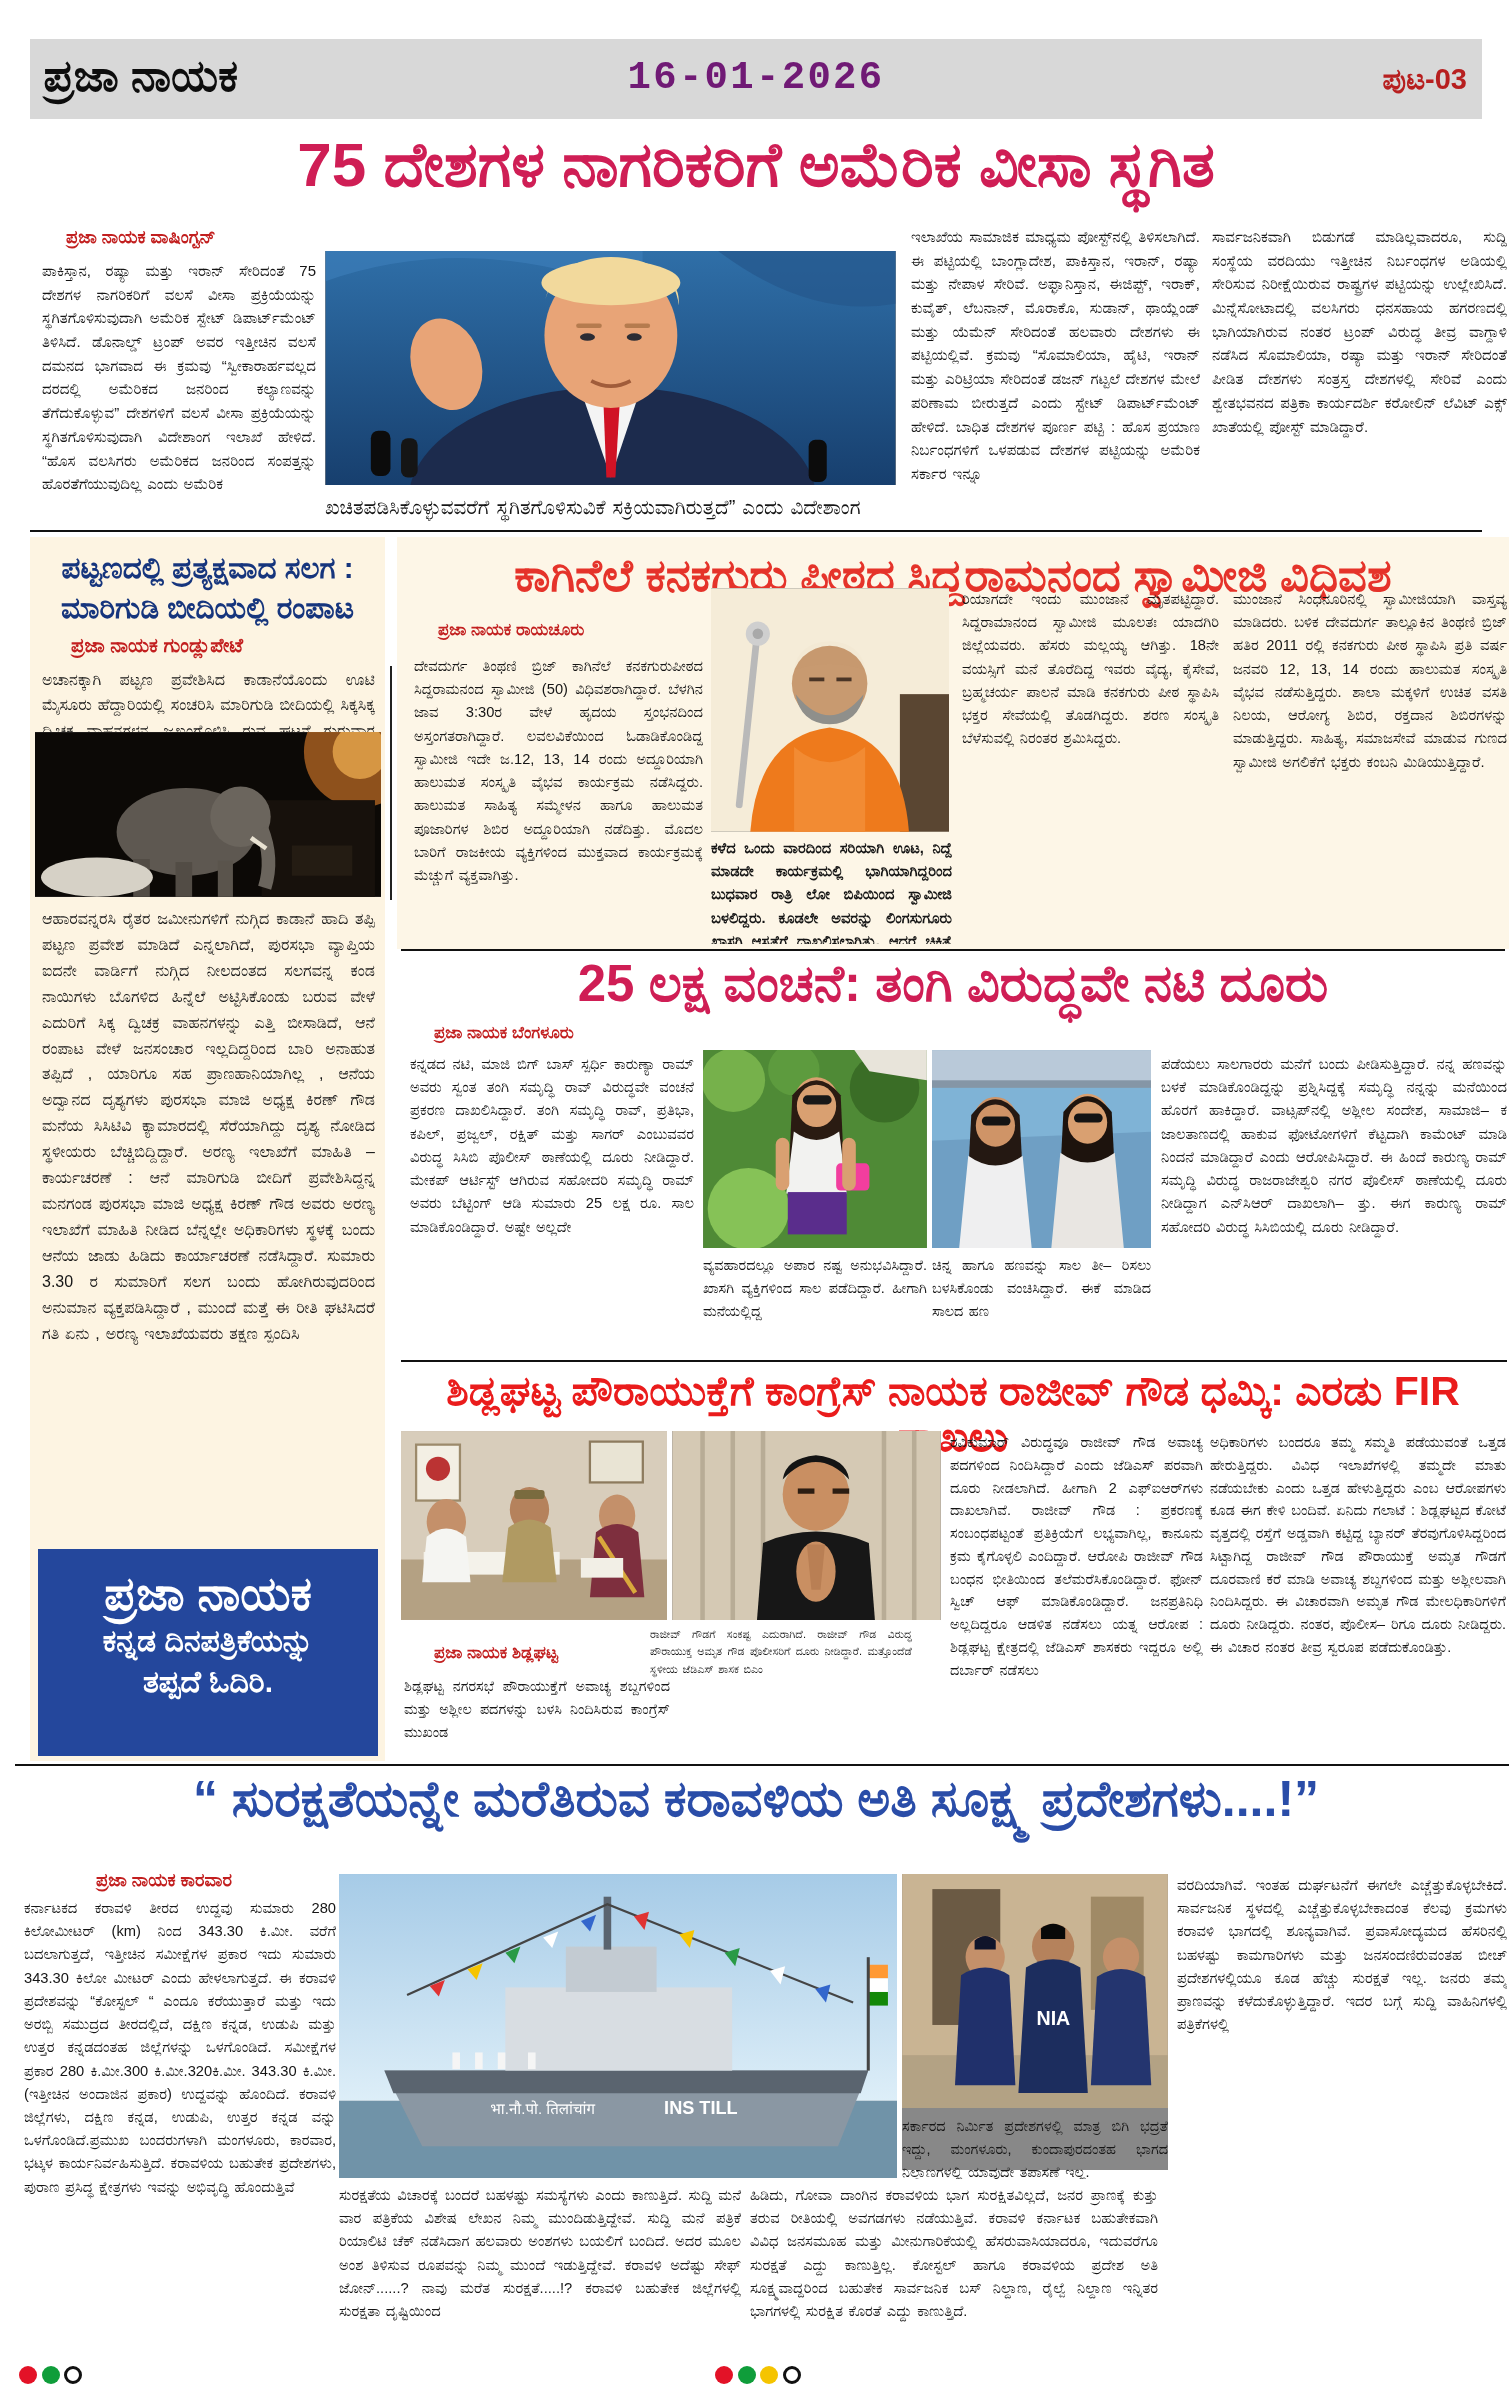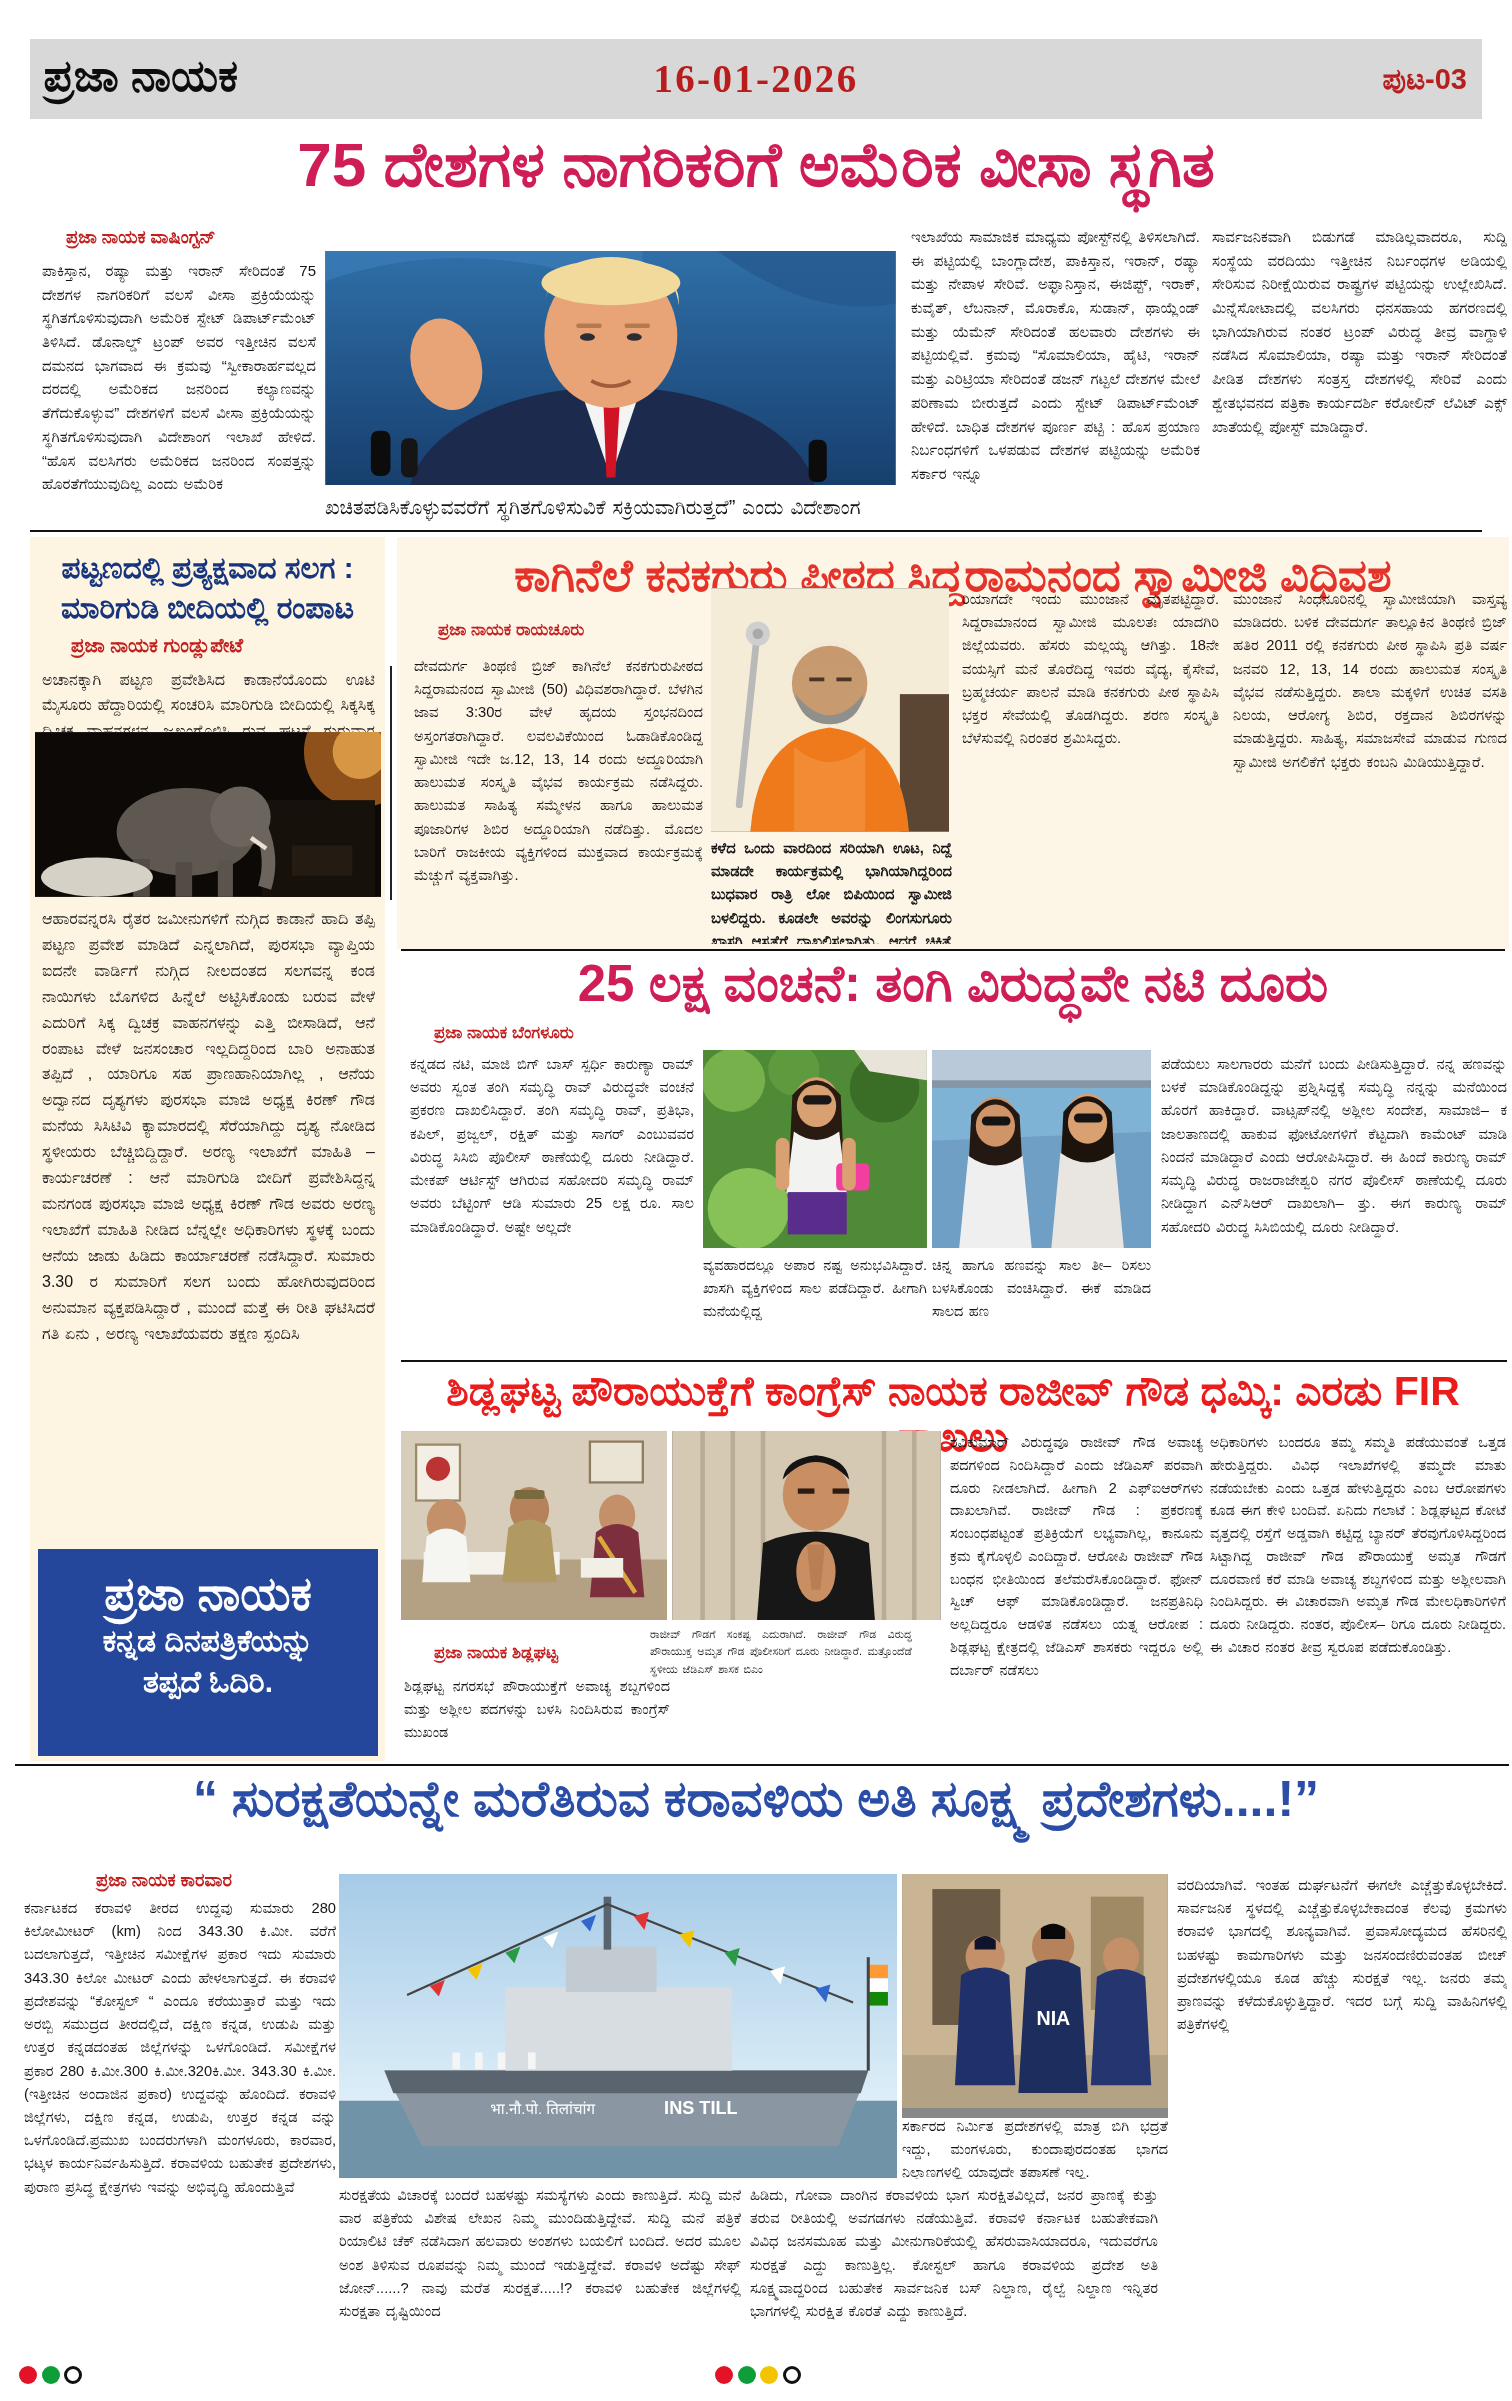--- a/index.html
+++ b/index.html
@@ -20,21 +20,21 @@
   .dot-green{background:#0f9d3a;}
   .dot-yellow{background:#f5c400;}
   .dot-ring{background:#fff;border:3px solid #111;width:12px;height:12px;}
   .bluebox{background:#24479c;color:#fff;text-align:center;}
 </style>
 </head>
 <body>
 
 <div class="abs" style="left:30px;top:39px;width:1452px;height:80px;background:#d8d8d8;">
   <div class="abs" style="left:13.6px;top:12px;font-size:44px;font-weight:bold;color:#0d0d0d;">ಪ್ರಜಾ ನಾಯಕ</div>
-  <div class="abs center" style="left:0;width:100%;top:16.6px;font-size:39px;font-weight:bold;letter-spacing:2.3px;font-family:Liberation Serif, serif;color:#b91c1c;">16-01-2026</div>
+  <div class="abs center" style="left:0;width:100%;top:16.6px;font-size:39px;font-weight:bold;letter-spacing:2.3px;font-family:Liberation Mono, monospace;color:#701a75;">16-01-2026</div>
   <div class="abs" style="right:15px;top:24px;font-size:29px;font-weight:bold;color:#b71f1f;">ಪುಟ-03</div>
 </div>
 
 <div class="abs headline center" style="left:30px;top:130px;width:1452px;font-size:62px;color:#cf1e55;">75 ದೇಶಗಳ ನಾಗರಿಕರಿಗೆ ಅಮೆರಿಕ ವೀಸಾ ಸ್ಥಗಿತ</div>
 
 <div class="abs byline" style="left:42px;top:227px;">ಪ್ರಜಾ ನಾಯಕ ವಾಷಿಂಗ್ಟನ್</div>
 <div class="abs body-text" style="left:42px;top:259px;width:274px;height:271px;">ಪಾಕಿಸ್ತಾನ, ರಷ್ಯಾ ಮತ್ತು ಇರಾನ್ ಸೇರಿದಂತೆ 75 ದೇಶಗಳ ನಾಗರಿಕರಿಗೆ ವಲಸೆ ವೀಸಾ ಪ್ರಕ್ರಿಯೆಯನ್ನು ಸ್ಥಗಿತಗೊಳಿಸುವುದಾಗಿ ಅಮೆರಿಕ ಸ್ಟೇಟ್ ಡಿಪಾರ್ಟ್‌ಮೆಂಟ್ ತಿಳಿಸಿದೆ. ಡೊನಾಲ್ಡ್ ಟ್ರಂಪ್ ಅವರ ಇತ್ತೀಚಿನ ವಲಸೆ ದಮನದ ಭಾಗವಾದ ಈ ಕ್ರಮವು “ಸ್ವೀಕಾರಾರ್ಹವಲ್ಲದ ದರದಲ್ಲಿ ಅಮೆರಿಕದ ಜನರಿಂದ ಕಲ್ಯಾಣವನ್ನು ತೆಗೆದುಕೊಳ್ಳುವ” ದೇಶಗಳಿಗೆ ವಲಸೆ ವೀಸಾ ಪ್ರಕ್ರಿಯೆಯನ್ನು ಸ್ಥಗಿತಗೊಳಿಸುವುದಾಗಿ ವಿದೇಶಾಂಗ ಇಲಾಖೆ ಹೇಳಿದೆ. “ಹೊಸ ವಲಸಿಗರು ಅಮೆರಿಕದ ಜನರಿಂದ ಸಂಪತ್ತನ್ನು ಹೊರತೆಗೆಯುವುದಿಲ್ಲ ಎಂದು ಅಮೆರಿಕ</div>
 
 <div class="abs photo" style="left:325px;top:251px;width:571px;height:234px;">
   <svg width="571" height="234" viewBox="0 0 755 310">
@@ -270,21 +270,21 @@
       <rect x="150" y="236" width="10" height="22"></rect>
         <rect x="180" y="236" width="10" height="22"></rect>
       <rect x="210" y="236" width="10" height="22"></rect>
         <rect x="250" y="236" width="10" height="22"></rect>
     </g>
     <text x="430" y="318" font-size="24" fill="#ffffff" font-family="Liberation Sans, sans-serif" font-weight="bold">INS TILL</text>
     <text x="200" y="318" font-size="20" fill="#ffffff" font-family="Liberation Sans, sans-serif">भा.नौ.पो. तिलांचांग</text>
   </svg>
 </div>
 
-<div class="abs photo" style="left:902px;top:1874px;width:266px;height:244px;">
+<div class="abs photo" style="left:902px;top:1874px;width:266px;height:296px;">
   <svg width="266" height="234" viewBox="0 0 352 310">
     <rect width="352" height="310" fill="#c9b493"></rect>
     <rect x="40" y="20" width="90" height="180" fill="#6b5a44"></rect>
     <rect x="250" y="30" width="70" height="150" fill="#a08a66"></rect>
     <rect y="240" width="352" height="70" fill="#b3a284"></rect>
     <ellipse cx="110" cy="110" rx="26" ry="28" fill="#c4906a"></ellipse>
     <path d="M96,88 Q110,76 124,88 L124,100 L96,100 Z" fill="#10142a"></path>
     <path d="M78,134 Q110,114 142,134 L150,280 L70,280 Z" fill="#20306b"></path>
     <ellipse cx="200" cy="96" rx="28" ry="30" fill="#b5825c"></ellipse>
     <path d="M184,72 Q200,60 216,72 L216,86 L184,86 Z" fill="#090909"></path>

